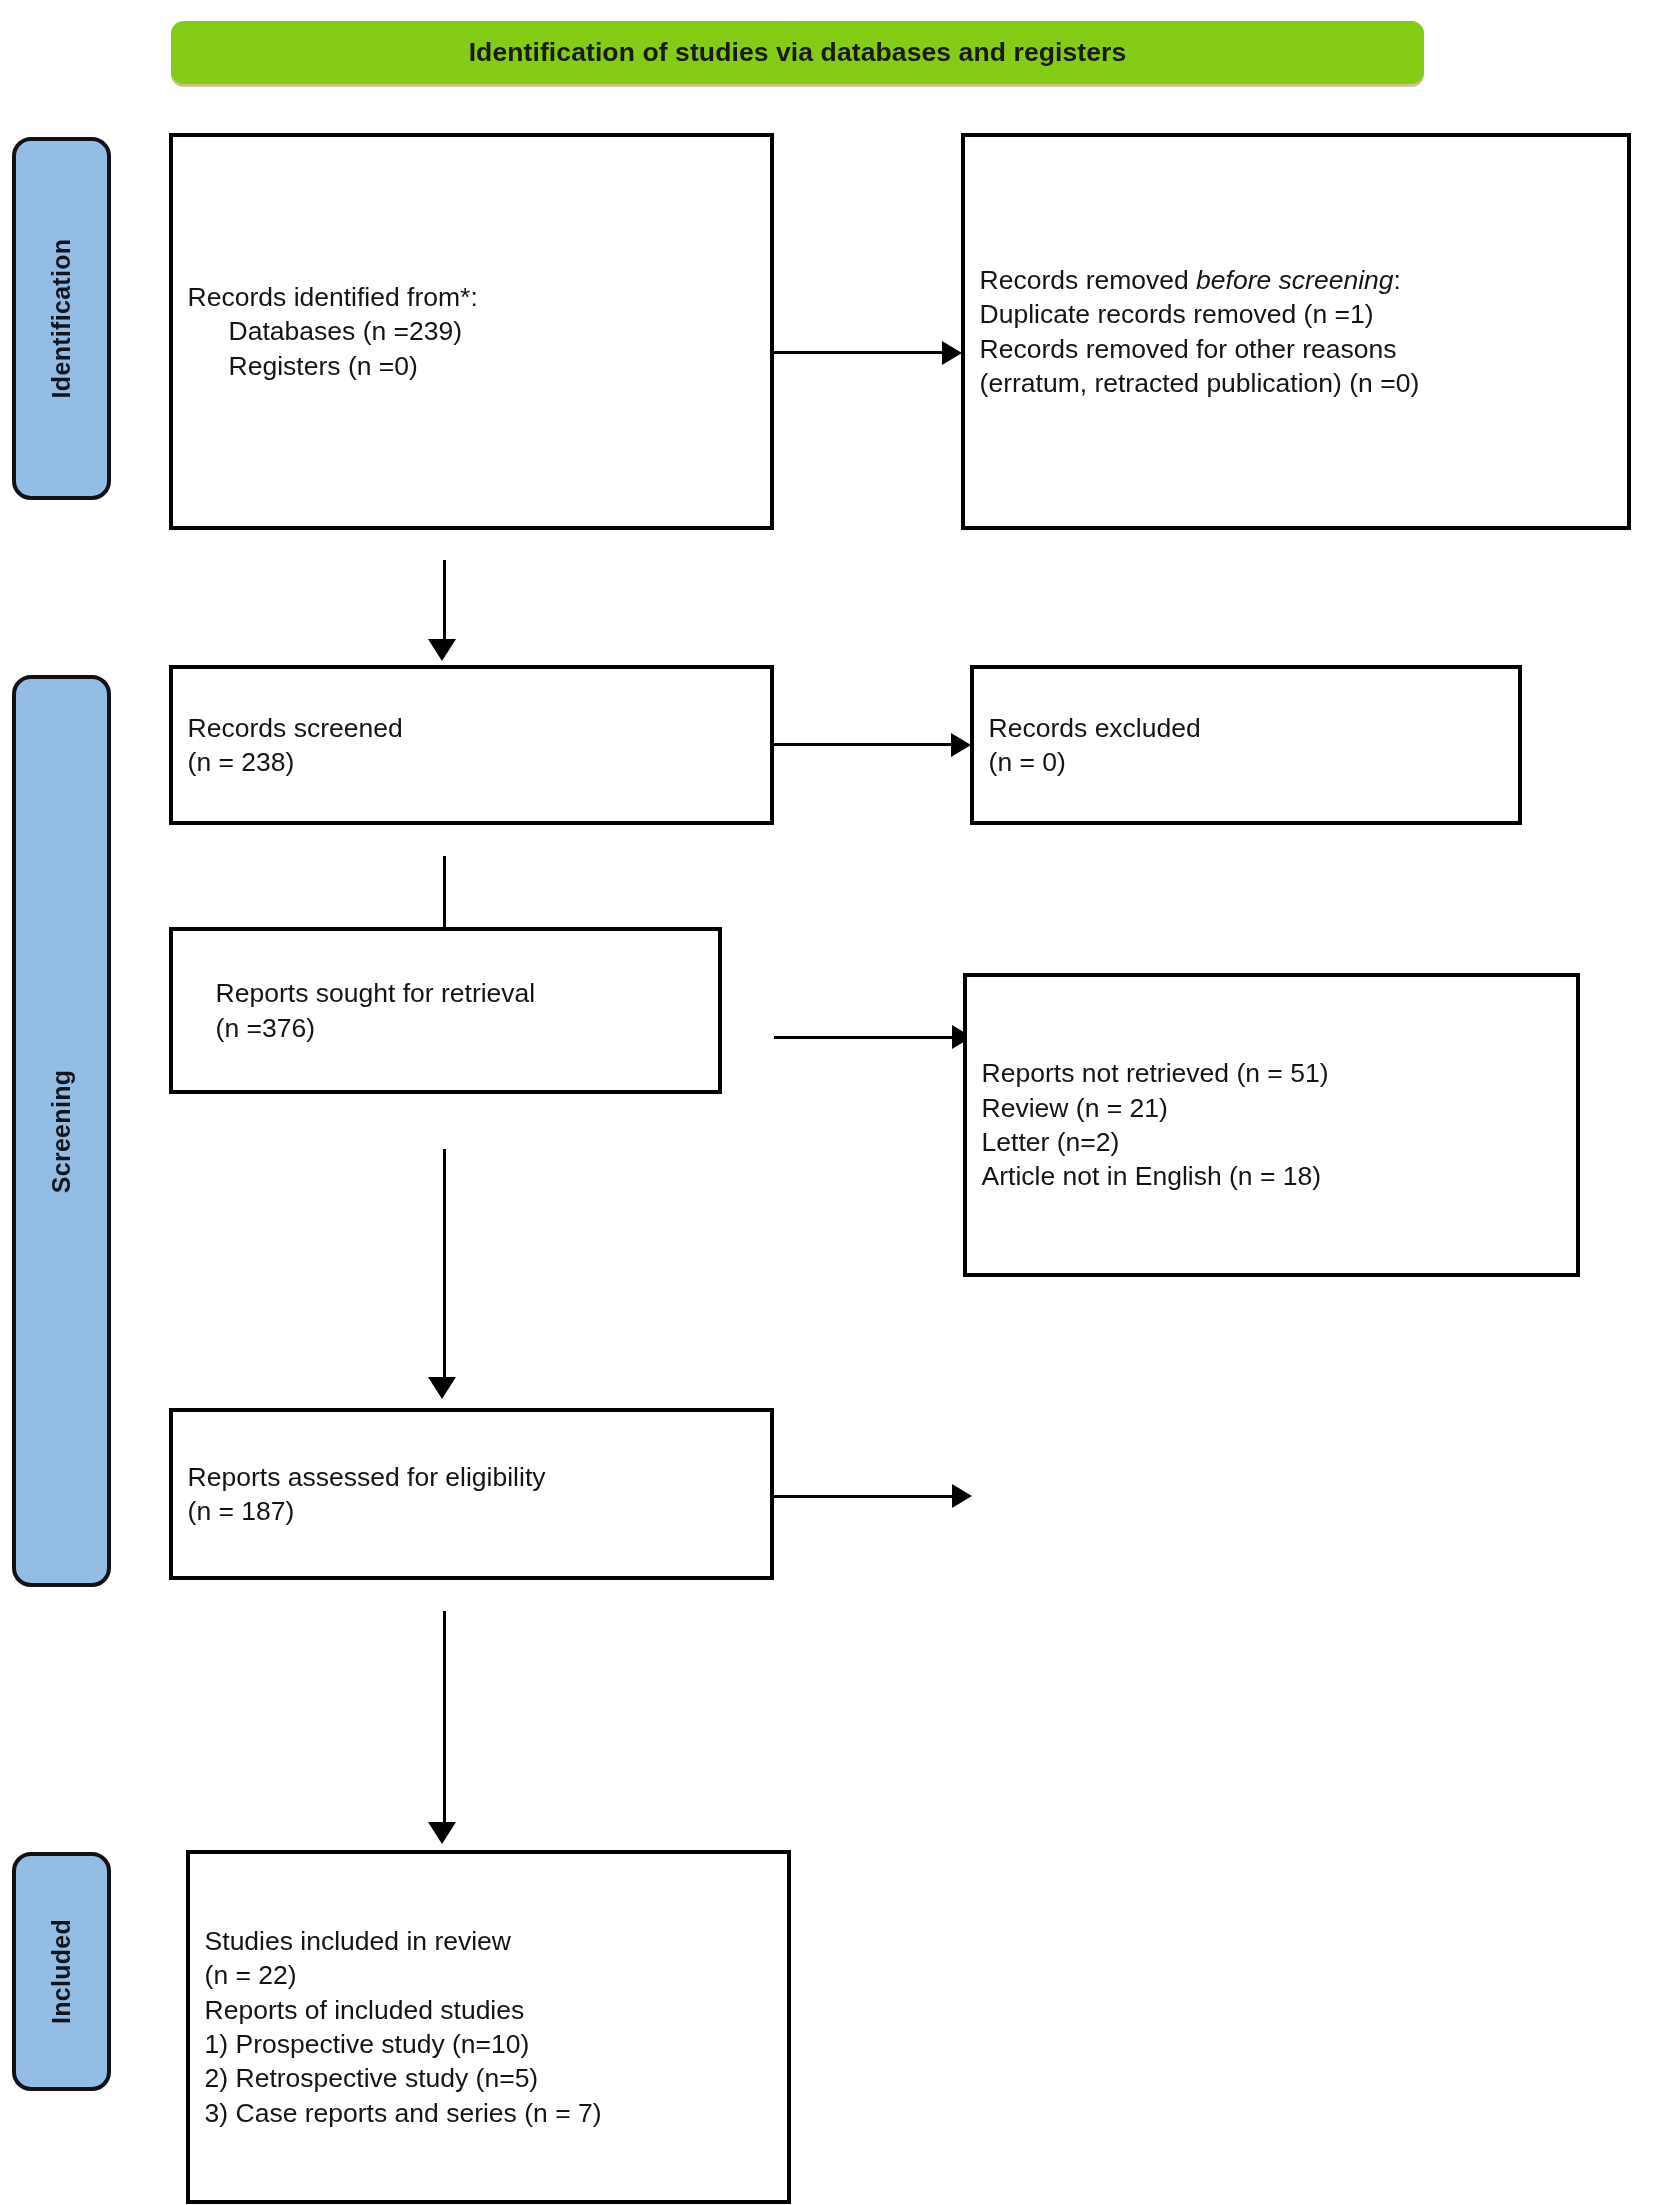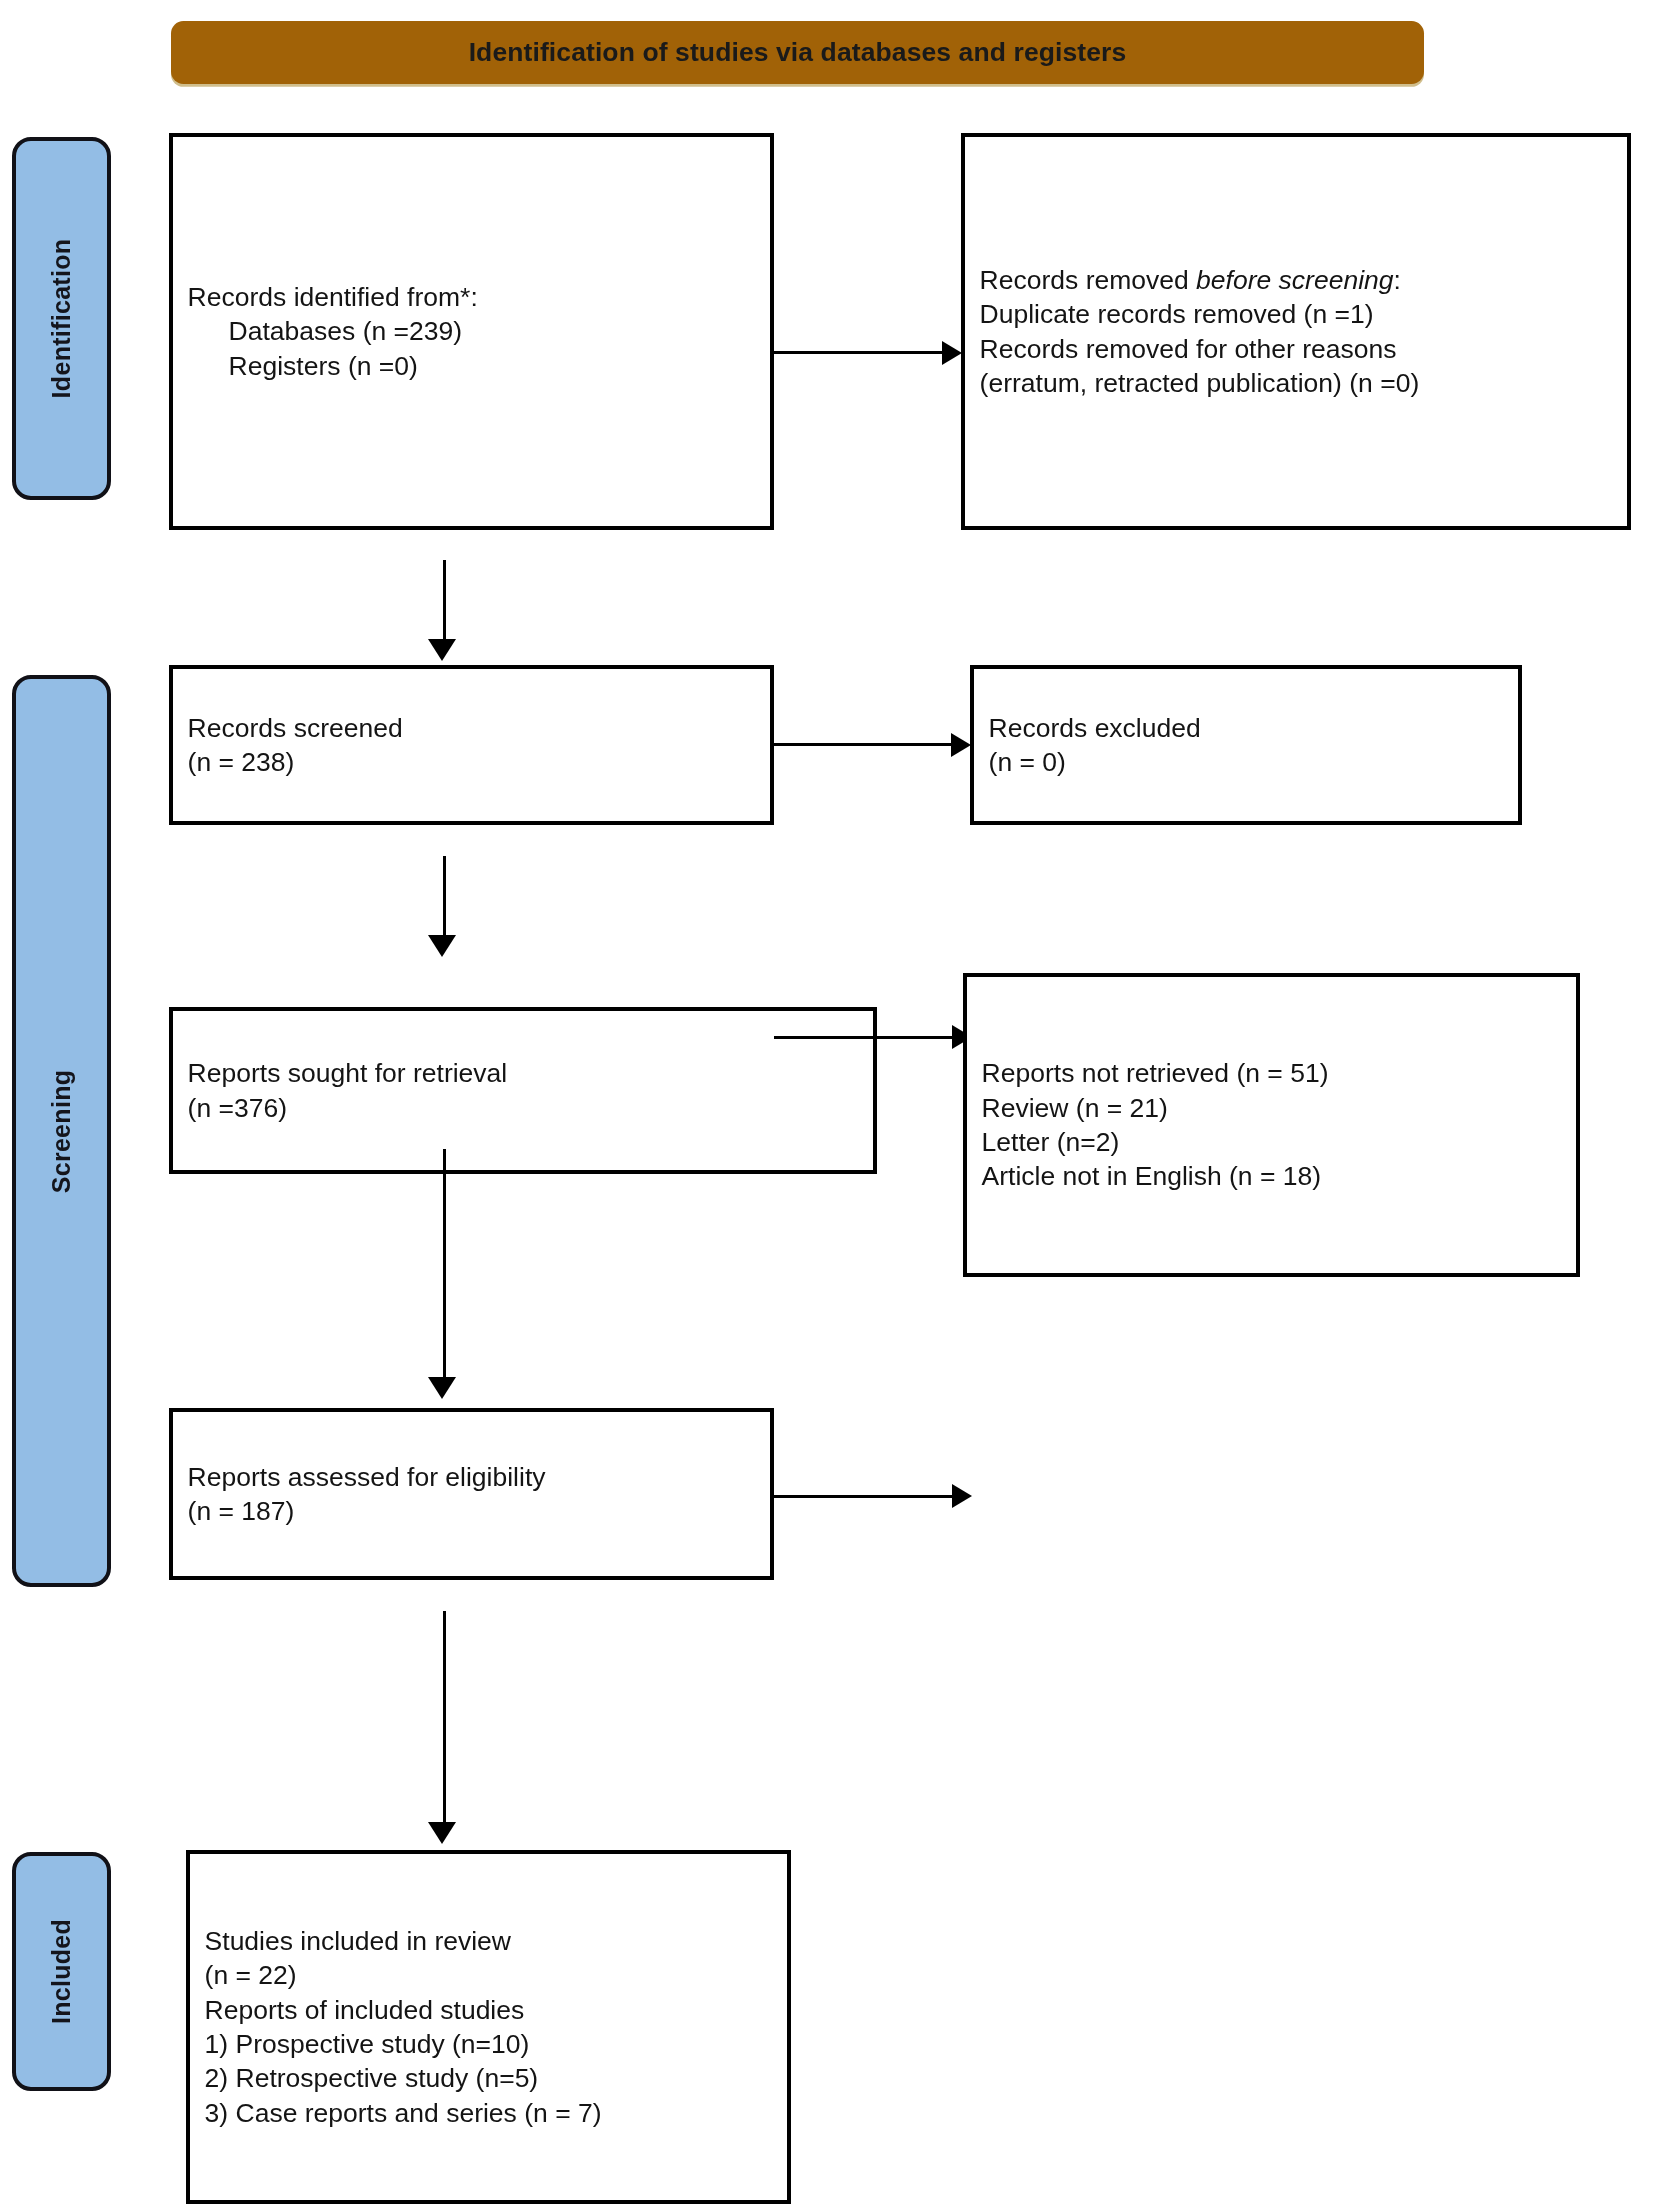--- a/index.html
+++ b/index.html
@@ -19,21 +19,21 @@
     overflow: hidden;
   }
 
   
   .banner {
     position: absolute;
     left: 171px;
     top: 21.4px;
     width: 1253px;
     height: 63px;
-    background: #a16207;
+    background: #84cc16;
     border-radius: 12.4px;
     box-shadow: 0 2.8px 0 rgba(150,110,0,0.45);
     display: flex;
     align-items: center;
     justify-content: center;
   }
   .banner-text {
     font-size: 26.5px;
     font-weight: bold;
     color: #1a1a1a;
@@ -172,21 +172,21 @@
   <div class="box" style="left:970px; top:665px; width:552px; height:160px;">
     <div class="box-lines">
       <div class="line">Records excluded</div>
       <div class="line">(n = 0)</div>
     </div>
   </div>
 
   <div class="v-conn" style="left:443px; top:856px; height:84px;"></div>
   <div class="v-arrow" style="left:428px; top:935px;"></div>
 
-  <div class="box" style="left:169px; top:1007px; width:708px; height:167px;">
+  <div class="box" style="left:169px; top:927px; width:553px; height:167px;padding-left:28px;">
     <div class="box-lines">
       <div class="line">Reports sought for retrieval</div>
       <div class="line">(n =376)</div>
     </div>
   </div>
 
   <div class="h-conn" style="left:774px; top:1036px; width:179px;"></div>
   <div class="h-arrow" style="left:952px; top:1025px;"></div>
 
   <div class="box" style="left:963px; top:957px; width:617px; height:304px;margin-top:16px;">

